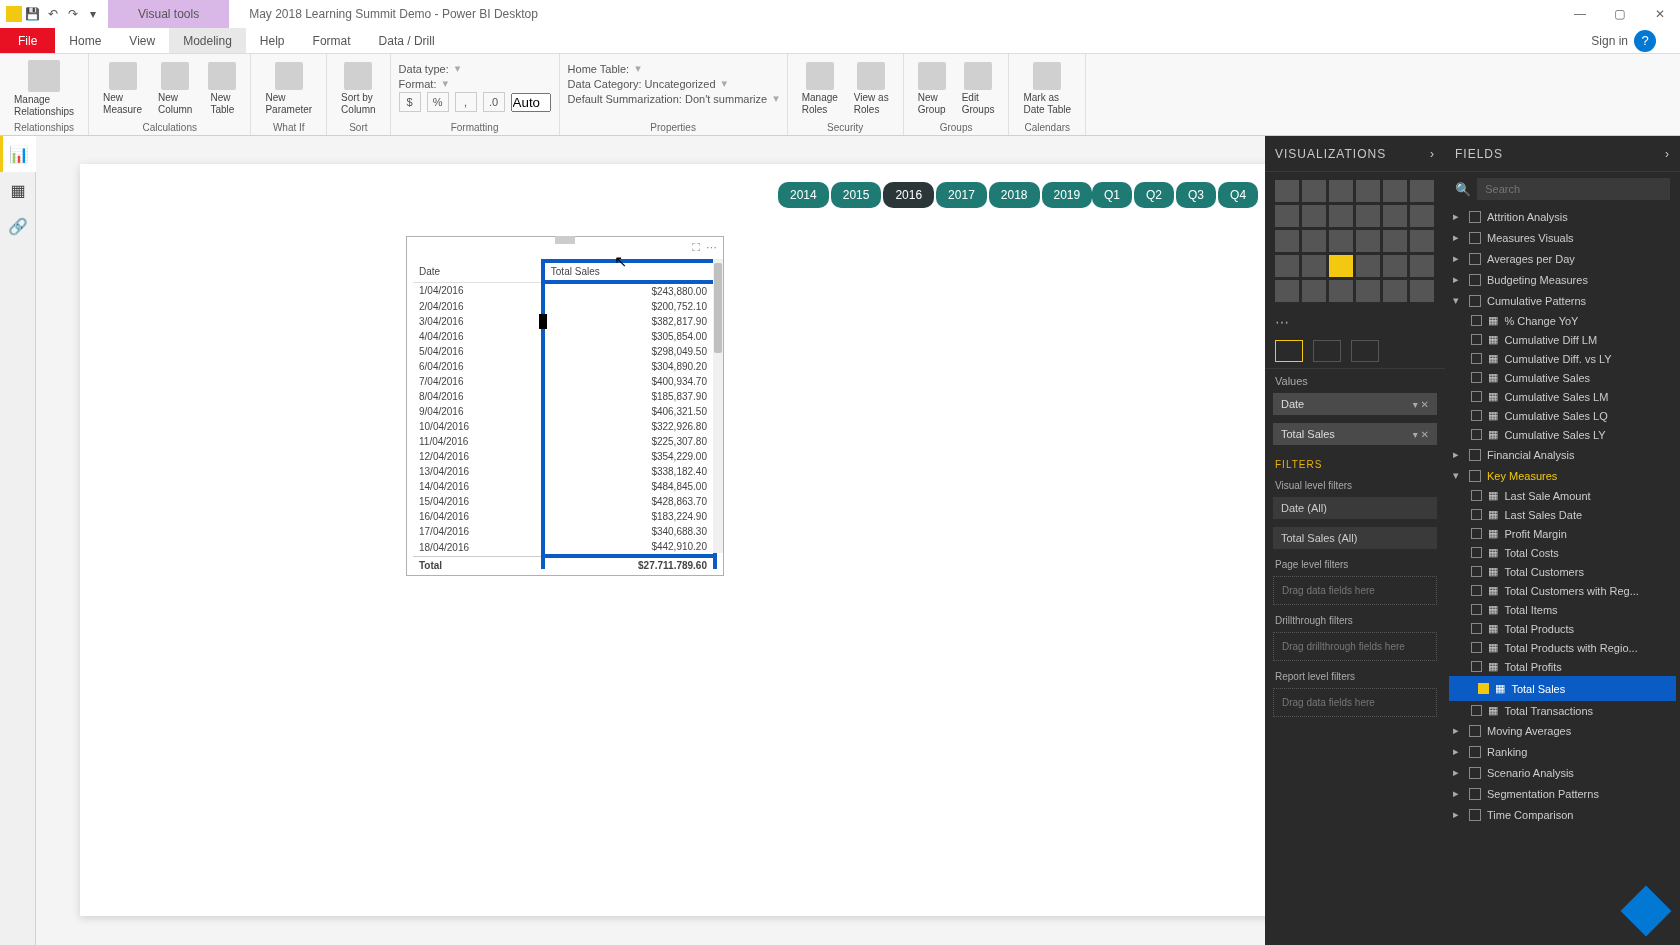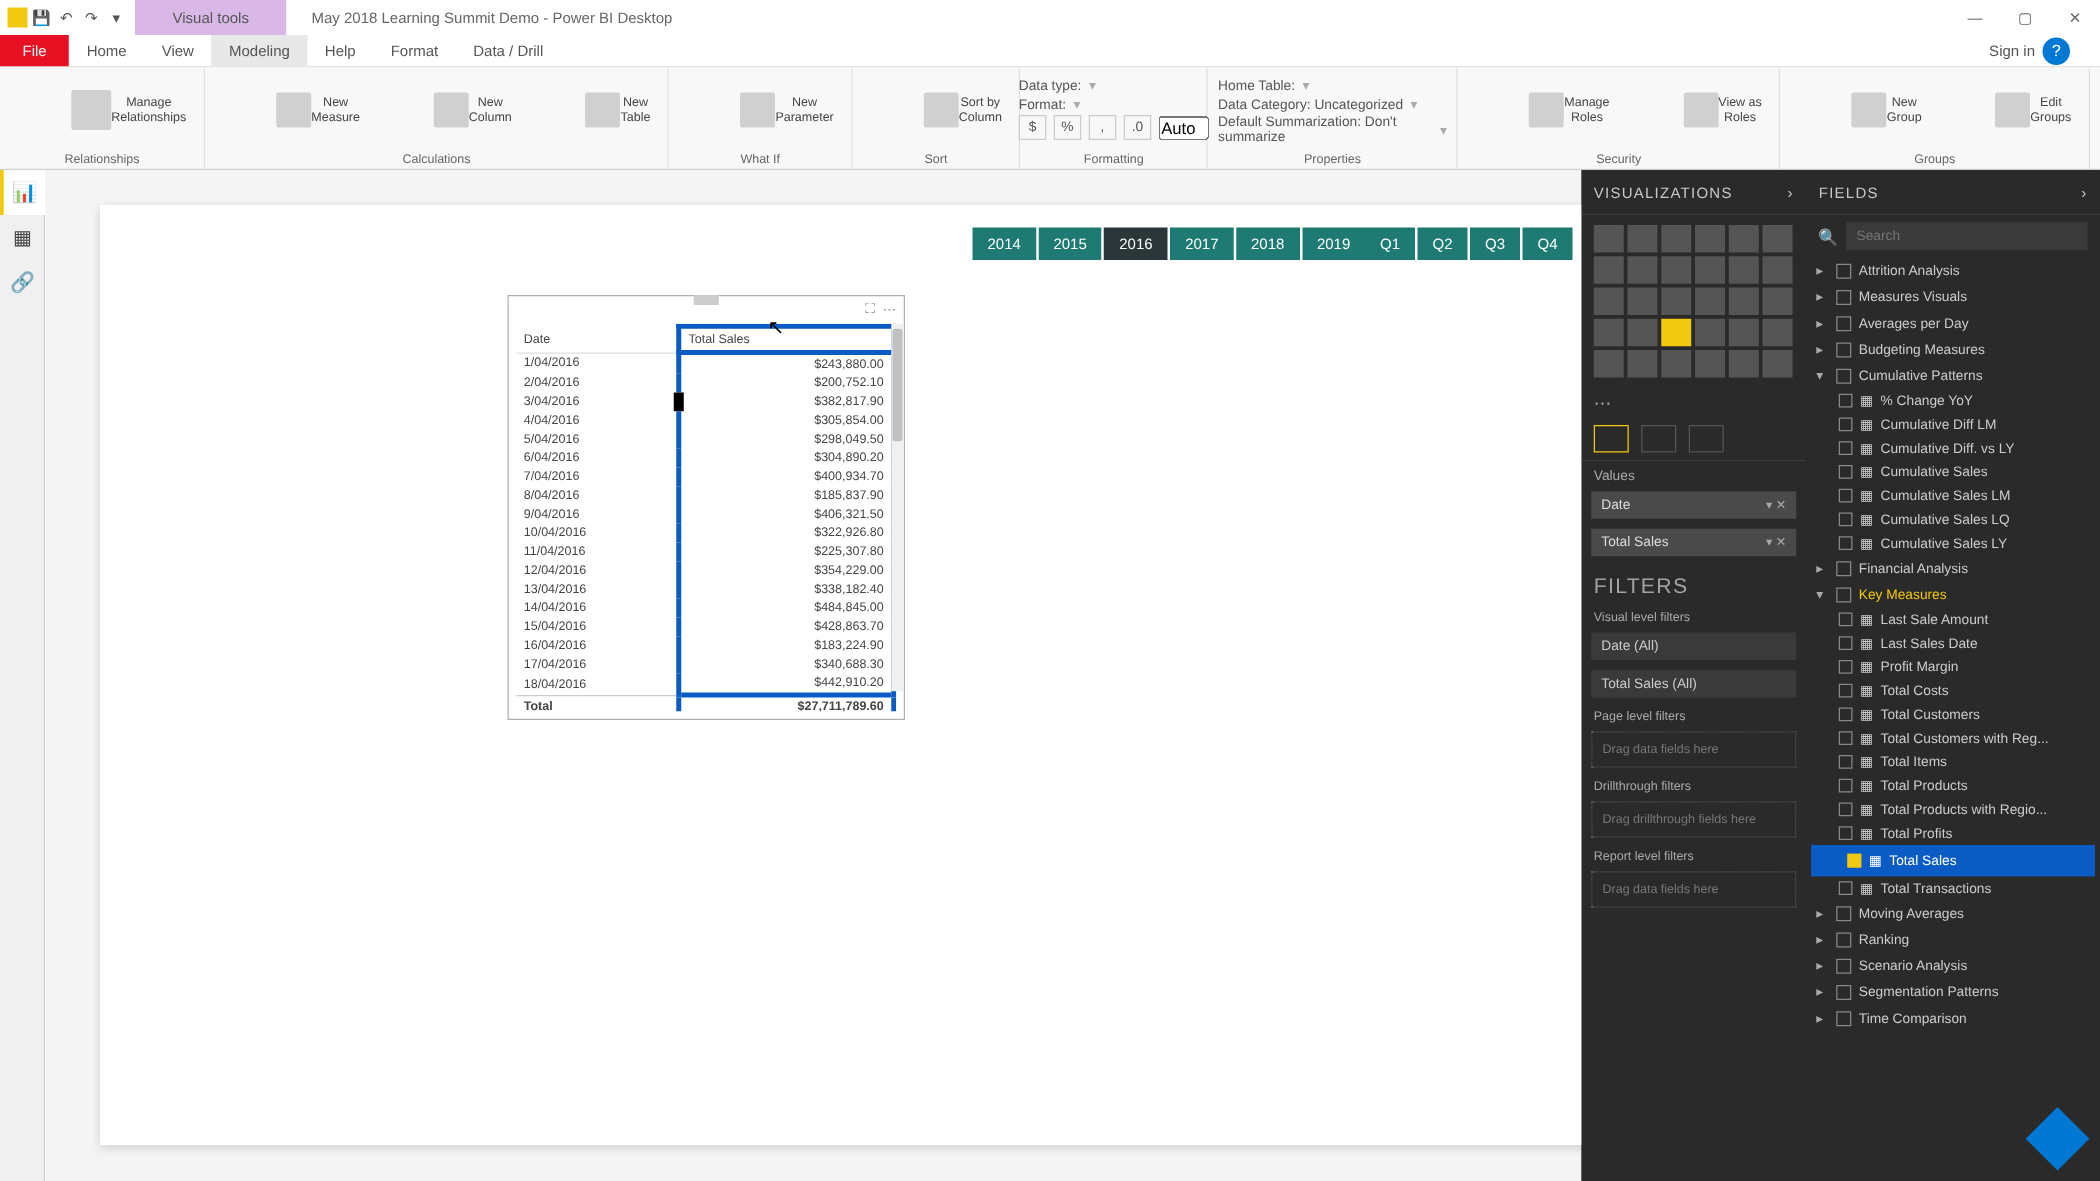--- a/index.html
+++ b/index.html
@@ -15,36 +15,36 @@
 .ribbon-tabs{height:26px;background:#fff;display:flex;align-items:center;border-bottom:1px solid #ddd;}
 .ribbon-tabs .tab{padding:0 14px;height:100%;display:flex;align-items:center;font-size:12px;color:#555;cursor:pointer;text-align:right;}
 .ribbon-tabs .tab.file{background:#e81123;color:#fff;padding:0 18px;}
 .ribbon-tabs .tab.active{background:#e8e8e8;}
 .ribbon-tabs .signin{margin-left:auto;padding:0 16px;font-size:12px;color:#555;display:flex;align-items:center;gap:6px;}
 .ribbon-tabs .help{width:22px;height:22px;border-radius:50%;background:#0078d4;color:#fff;display:flex;align-items:center;justify-content:center;margin-right:8px;font-size:13px;}
 .ribbon{height:82px;background:#f8f8f8;border-bottom:1px solid #d0d0d0;display:flex;}
 .ribbon .group{border-right:1px solid #e0e0e0;padding:4px 8px 0;display:flex;flex-direction:column;align-items:center;}
 .ribbon .group .items{display:flex;gap:4px;flex:1;}
 .ribbon .group .glabel{font-size:10px;color:#666;padding:2px 0;}
-.rbtn{display:flex;flex-direction:row;align-items:center;justify-content:center;padding:2px 6px;cursor:pointer;font-size:10px;color:#444;text-align:center;line-height:1.2;margin-left:43px;}
+.rbtn{display:flex;flex-direction:column;align-items:center;justify-content:center;padding:2px 6px;cursor:pointer;font-size:10px;color:#444;text-align:left;line-height:1.2;}
 .rbtn .ricon{width:28px;height:28px;background:#d0d0d0;margin-bottom:2px;border-radius:2px;}
 .rbtn.big .ricon{width:32px;height:32px;}
 .proplist{display:flex;flex-direction:column;gap:2px;padding-top:4px;font-size:11px;color:#555;}
 .proplist .prow{display:flex;align-items:center;gap:6px;}
 .fmtrow{display:flex;align-items:center;gap:6px;font-size:11px;color:#555;}
 .fmtrow .fbtn{width:22px;height:20px;border:1px solid #ccc;display:flex;align-items:center;justify-content:center;font-size:11px;}
 .workspace{display:flex;height:calc(945px - 28px - 26px - 82px);}
 .leftrail{width:36px;background:#f0f0f0;border-right:1px solid #d0d0d0;display:flex;flex-direction:column;}
 .leftrail .lri{width:36px;height:36px;display:flex;align-items:center;justify-content:center;color:#444;cursor:pointer;}
 .leftrail .lri.active{background:#fff;border-left:3px solid #f2c811;}
 .canvas{flex:1;background:#f4f4f4;position:relative;overflow:hidden;}
 .page{position:absolute;left:44px;top:28px;width:1210px;height:752px;background:#fff;box-shadow:0 2px 8px rgba(0,0,0,.15);}
 .slicer-years{position:absolute;left:698px;top:18px;display:flex;gap:2px;}
 .slicer-q{position:absolute;left:1012px;top:18px;display:flex;gap:2px;}
-.sbtn{background:#1e7a72;color:#fff;font-size:12px;padding:6px 12px;cursor:pointer;}
+.sbtn{background:#1e7a72;color:#fff;font-size:12px;padding:6px 12px;cursor:pointer;border-radius:10px;}
 .sbtn.sel{background:#2a3638;}
 .table-visual{position:absolute;left:326px;top:72px;width:318px;height:340px;border:1px solid #b0b0b0;background:#fff;}
 .table-visual .handle-top{position:absolute;top:-1px;left:50%;transform:translateX(-50%);width:20px;height:8px;background:#ccc;}
 .table-visual .tvactions{position:absolute;top:4px;right:6px;display:flex;gap:6px;color:#888;font-size:11px;}
 .tv-inner{position:absolute;top:22px;left:6px;right:6px;bottom:6px;overflow:hidden;}
 .tv-table{font-size:10px;color:#444;border-collapse:collapse;width:100%;}
 .tv-table th{text-align:left;font-weight:normal;padding:3px 6px;border-bottom:1px solid #e0e0e0;}
 .tv-table td{padding:2px 6px;}
 .tv-table td:nth-child(2){text-align:right;}
 .tv-table tr.total td{font-weight:bold;border-top:1px solid #ccc;}
@@ -58,21 +58,21 @@
 .vizgrid{display:grid;grid-template-columns:repeat(6,24px);gap:3px;padding:8px 10px;}
 .vizgrid .vg{width:24px;height:22px;background:#555;cursor:pointer;}
 .vizgrid .vg.sel{background:#f2c811;}
 .vizmore{padding:4px 10px;color:#aaa;font-size:14px;}
 .viztabs{display:flex;gap:10px;padding:6px 10px;border-bottom:1px solid #3a3a3a;}
 .viztabs .vt{width:28px;height:22px;border:1px solid #555;cursor:pointer;}
 .viztabs .vt.sel{border-color:#f2c811;}
 .wellhdr{font-size:11px;color:#aaa;padding:6px 10px 2px;}
 .wellitem{margin:4px 8px;background:#4a4a4a;color:#ddd;font-size:11px;padding:5px 8px;display:flex;justify-content:space-between;align-items:center;}
 .wellitem .wact{color:#aaa;font-size:10px;}
-.filtershdr{padding:10px 10px 4px;font-size:17px;letter-spacing:1px;color:#a3a3a3;}
+.filtershdr{padding:10px 10px 4px;font-size:10px;letter-spacing:1px;color:#eab308;}
 .filtsub{font-size:10px;color:#aaa;padding:6px 10px 2px;}
 .filtpill{margin:4px 8px;background:#3a3a3a;color:#ccc;font-size:11px;padding:5px 8px;}
 .filtdrop{margin:4px 8px;border:1px dotted #555;color:#777;font-size:10px;padding:8px;}
 .fieldspane{flex:1;background:#2a2a2a;color:#c8c8c8;display:flex;flex-direction:column;}
 .searchbox{margin:6px 10px;display:flex;align-items:center;gap:6px;}
 .searchbox input{flex:1;background:#3a3a3a;border:none;color:#ccc;font-size:11px;padding:5px 8px;}
 .searchbox .sicn{color:#aaa;font-size:13px;}
 .fieldlist{flex:1;overflow-y:auto;font-size:11px;}
 .ftable{display:flex;align-items:center;gap:6px;padding:4px 8px;color:#ccc;cursor:pointer;}
 .ftable .caret{width:10px;color:#aaa;}

